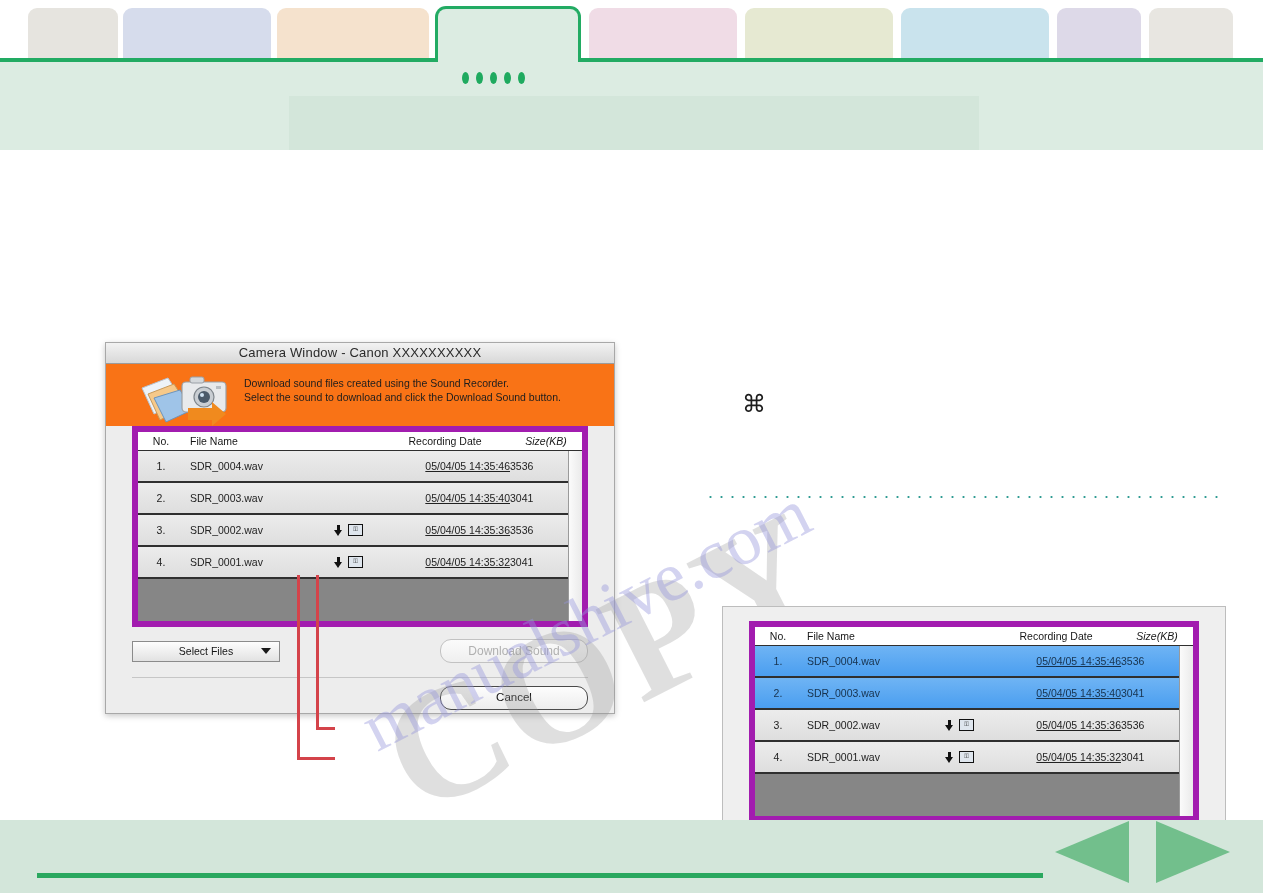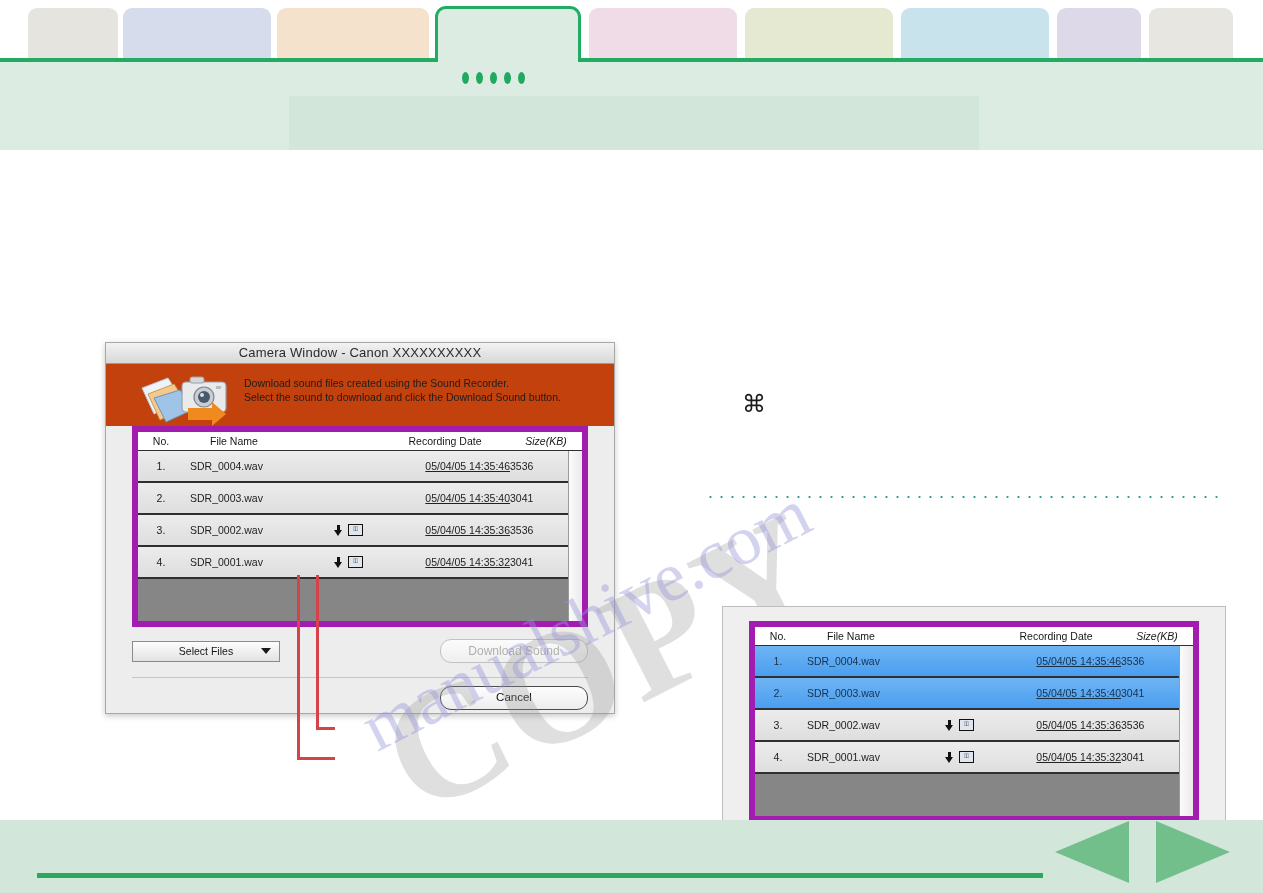--- a/index.html
+++ b/index.html
@@ -32,29 +32,29 @@
     position:absolute;left:105px;top:192px;width:508px;height:370px;
     background:#ededed;border:1px solid #a8a8a8;
     box-shadow:0 2px 6px rgba(0,0,0,.22);
   }
   #dlg1 .titlebar{
     height:20px;line-height:20px;text-align:center;
     background:linear-gradient(#f2f2f2,#d8d8d8);
     border-bottom:1px solid #9b9b9b;
     font-size:13px;color:#2a2a2a;letter-spacing:.2px;
   }
-  #dlg1 .hdrzone{height:62px;position:relative;background:#c2410c;}
+  #dlg1 .hdrzone{height:62px;position:relative;background:#f97316;}
   .camicon{position:absolute;left:32px;top:8px;width:96px;height:56px;}
   .msg{position:absolute;left:138px;top:12px;font-size:10.5px;color:#1d1d1d;line-height:14px;}
 
   
   .flist{position:relative;margin:0 26px;background:#fff;border:6px solid #a21caf;}
   .fhead{display:flex;height:18px;line-height:18px;font-size:10.5px;color:#161616;background:#fff;}
   .fhead .c-no{width:46px;text-align:center;}
-  .fhead .c-name{flex:1;padding-left:6px;margin-left:20px;}
+  .fhead .c-name{flex:1;padding-left:6px;}
   .fhead .c-date{width:130px;text-align:center;}
   .fhead .c-size{width:72px;text-align:center;font-style:italic;}
   .fbody{position:relative;background:#7d7d7d;border-top:1px solid #2f2f2f;}
   .frow{display:flex;height:30px;align-items:center;font-size:10.5px;color:#222;
         background:linear-gradient(#ececec,#dedede);border-bottom:2px solid #2f2f2f;}
   .frow.sel{background:linear-gradient(#6fb4f4,#4a9ef0);color:#17324d;}
   .frow .c-no{width:46px;text-align:center;}
   .frow .c-name{flex:1;padding-left:6px;position:relative;}
   .frow .c-icons{width:46px;display:flex;align-items:center;gap:5px;justify-content:flex-start;}
   .frow .c-date{width:130px;text-align:right;text-decoration:underline;}

